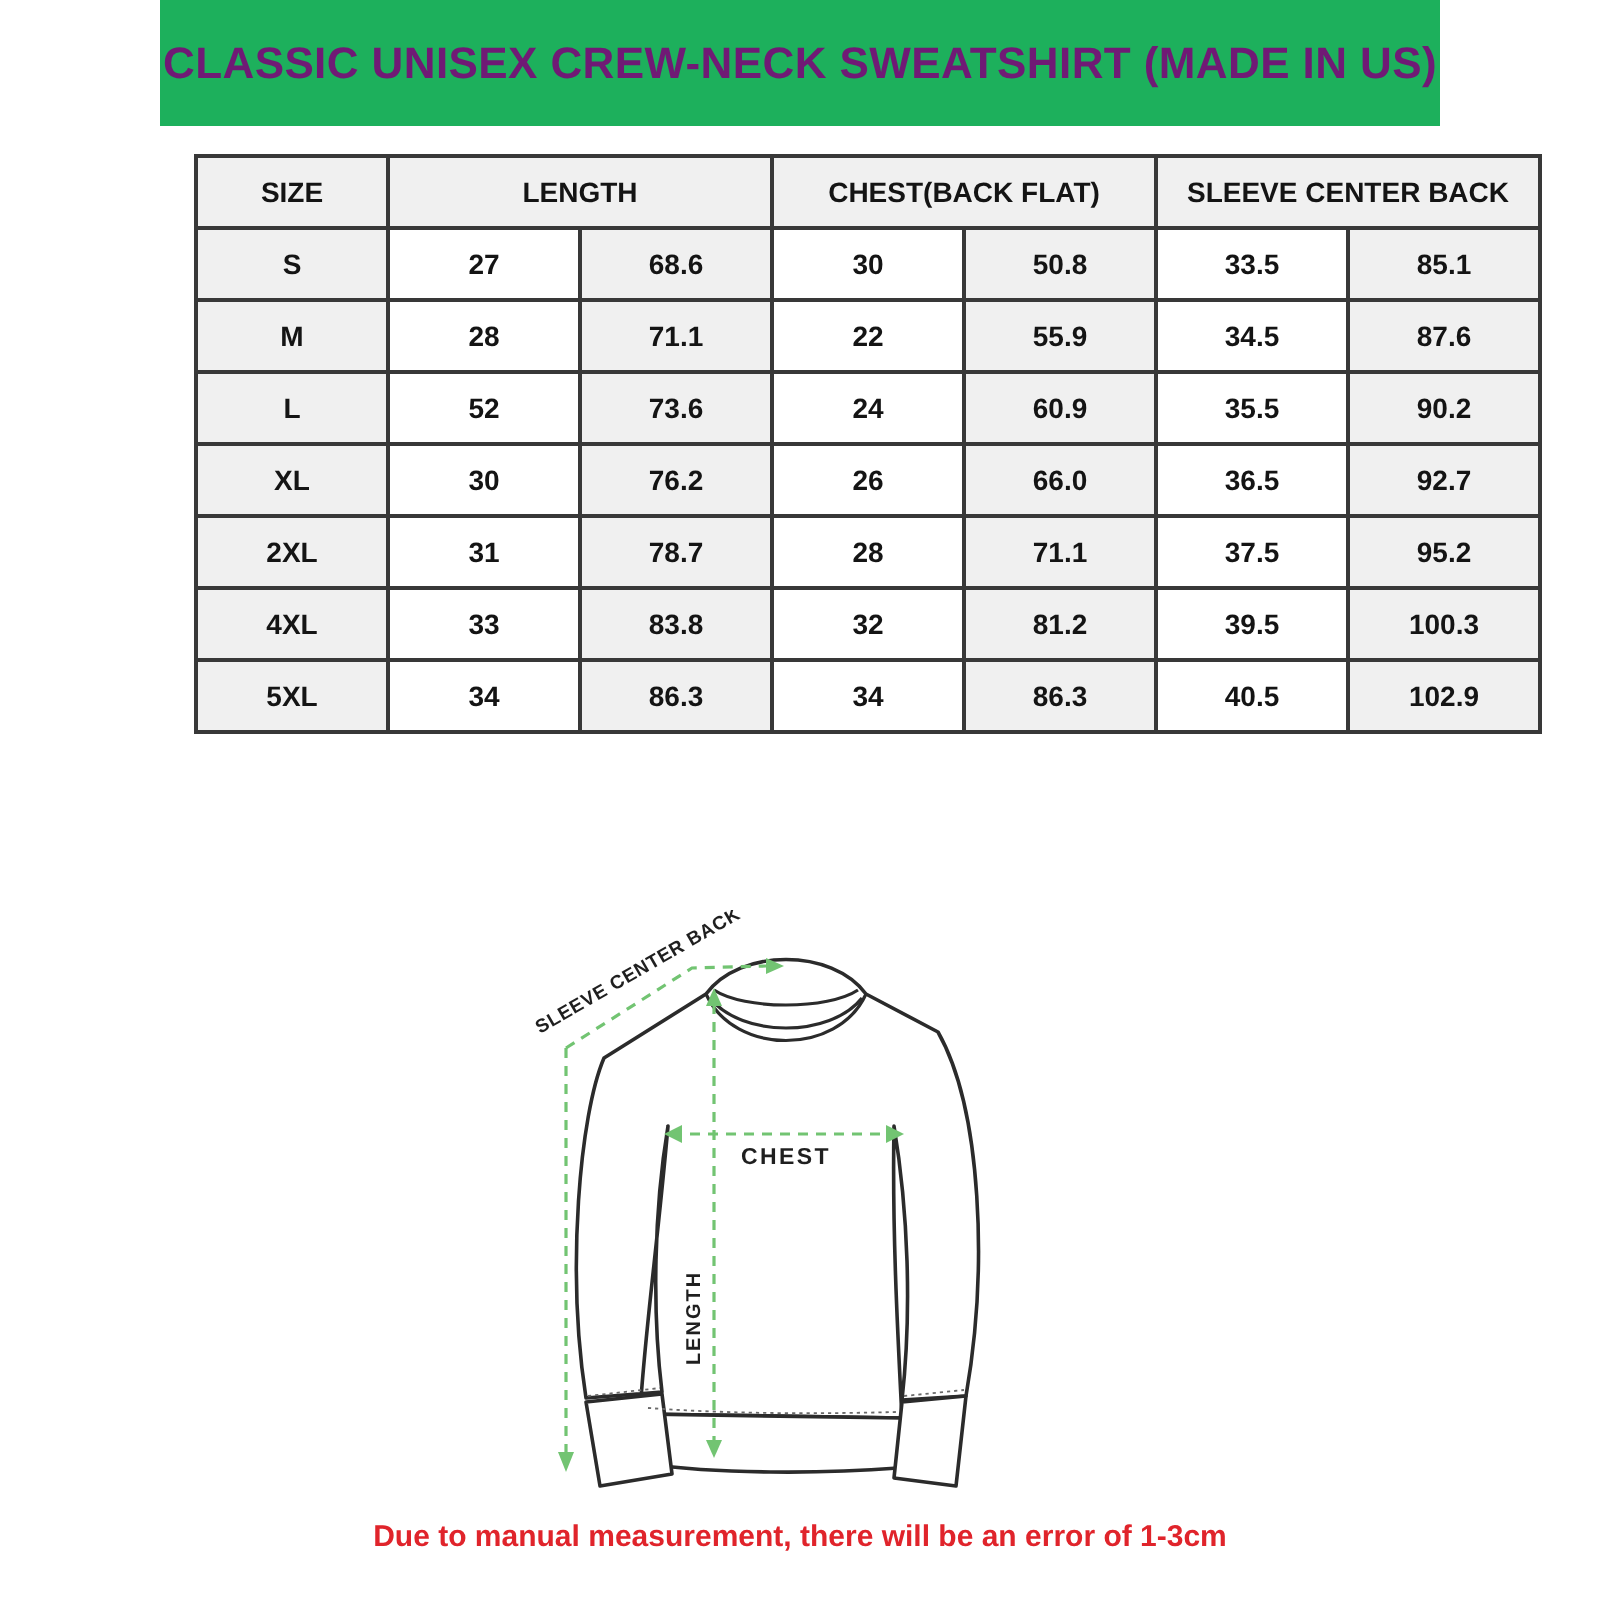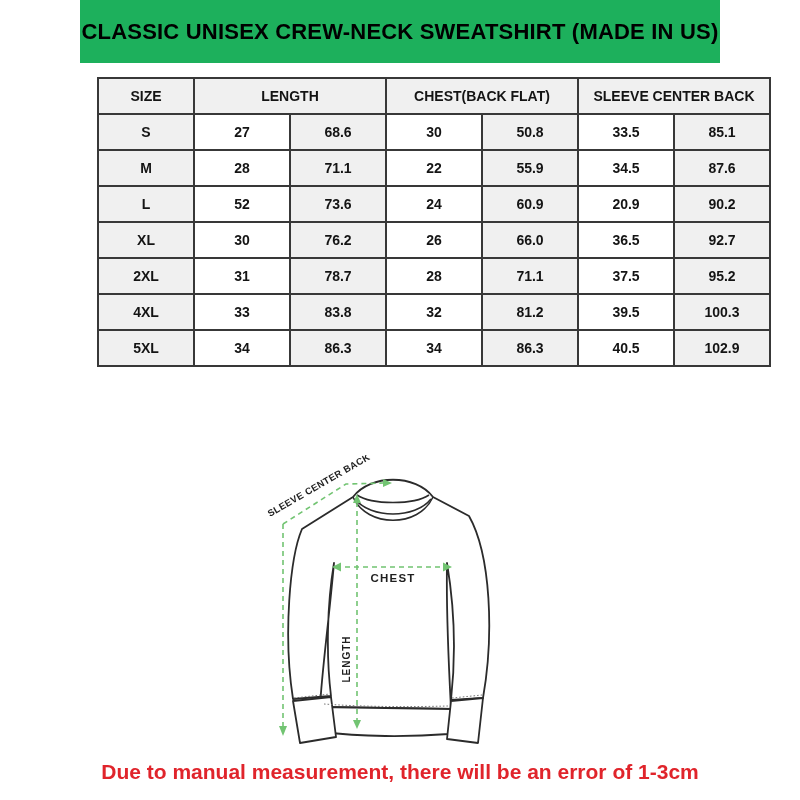--- a/index.html
+++ b/index.html
@@ -6,21 +6,21 @@
   body{
     width:800px;height:800px;background:#ffffff;position:relative;
     font-family:"Liberation Sans", sans-serif;
     --banner-bg:#1db05c; --accent:#72c472; --note:#e0242b; --shade:#f0f0f0;
   }
   .banner{
     position:absolute;left:80px;top:0;width:640px;height:63px;
     background:var(--banner-bg);display:flex;align-items:center;justify-content:center;
   }
   .banner-title{
-    color:#000000;font-size:22px;font-weight:bold;letter-spacing:.2px;white-space:nowrap;
+    color:#701a75;font-size:22px;font-weight:bold;letter-spacing:.2px;white-space:nowrap;
   }
   table.size-table{
     position:absolute;left:97px;top:77px;width:674px;
     border-collapse:collapse;table-layout:fixed;
     border:2px solid #383838;
   }
   .size-table th,.size-table td{
     border:2px solid #383838;height:34px;padding:0;
     text-align:center;vertical-align:middle;
     font-size:14px;font-weight:bold;color:#141414;background:#ffffff;
@@ -31,21 +31,21 @@
   .seam{fill:none;stroke:#2b2b2b;stroke-width:1.6;}
   .stitch{fill:none;stroke:#6a6a6a;stroke-width:.9;stroke-dasharray:1.6 2;}
   .mline{fill:none;stroke:var(--accent);stroke-width:1.6;stroke-dasharray:5 4;}
   .marrow{fill:var(--accent);stroke:none;}
   .dlabel{fill:#1f1f1f;font-family:"Liberation Sans",sans-serif;font-weight:bold;}
   .sleeve-label{font-size:9.5px;letter-spacing:.4px;}
   .chest-label{font-size:11.5px;letter-spacing:1.2px;}
   .length-label{font-size:10px;letter-spacing:1px;}
   .footer-note{
     position:absolute;left:0;top:760px;width:800px;text-align:center;
-    font-size:21px;font-weight:bold;color:var(--note);
+    font-size:15px;font-weight:bold;color:var(--note);
   }
 </style>
 </head>
 <body style="--banner-bg: #1db05c; --accent: #72c472; --note: #e0242b; --shade: #f0f0f0;">
 
 <div class="banner">
   <span class="banner-title">CLASSIC UNISEX CREW-NECK SWEATSHIRT (MADE IN US)</span>
 </div>
 
 <table class="size-table">
@@ -73,21 +73,21 @@
       <td class="shade">55.9</td>
       <td>34.5</td>
       <td class="shade">87.6</td>
     </tr>
     <tr>
       <td class="shade">L</td>
       <td>52</td>
       <td class="shade">73.6</td>
       <td>24</td>
       <td class="shade">60.9</td>
-      <td>20.9</td>
+      <td>35.5</td>
       <td class="shade">90.2</td>
     </tr>
     <tr>
       <td class="shade">XL</td>
       <td>30</td>
       <td class="shade">76.2</td>
       <td>26</td>
       <td class="shade">66.0</td>
       <td>36.5</td>
       <td class="shade">92.7</td>

